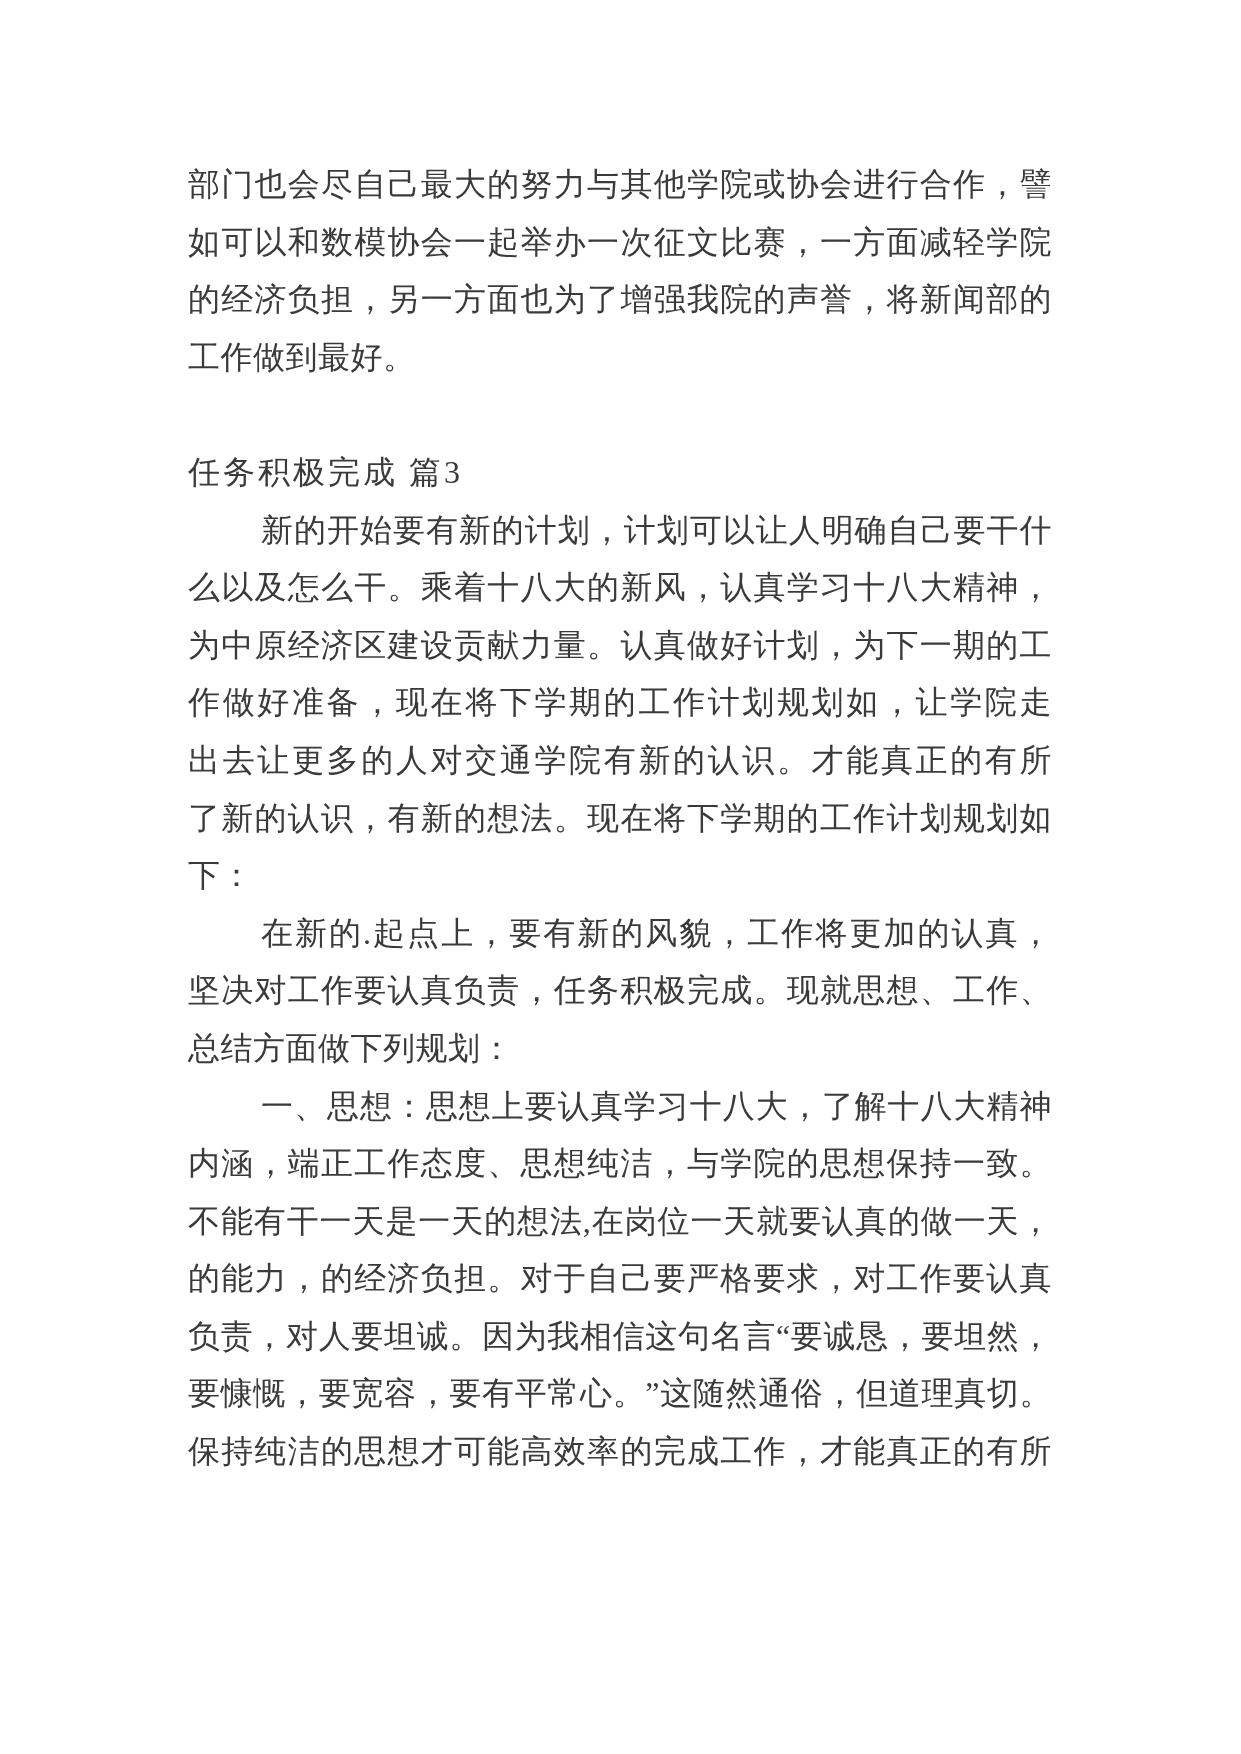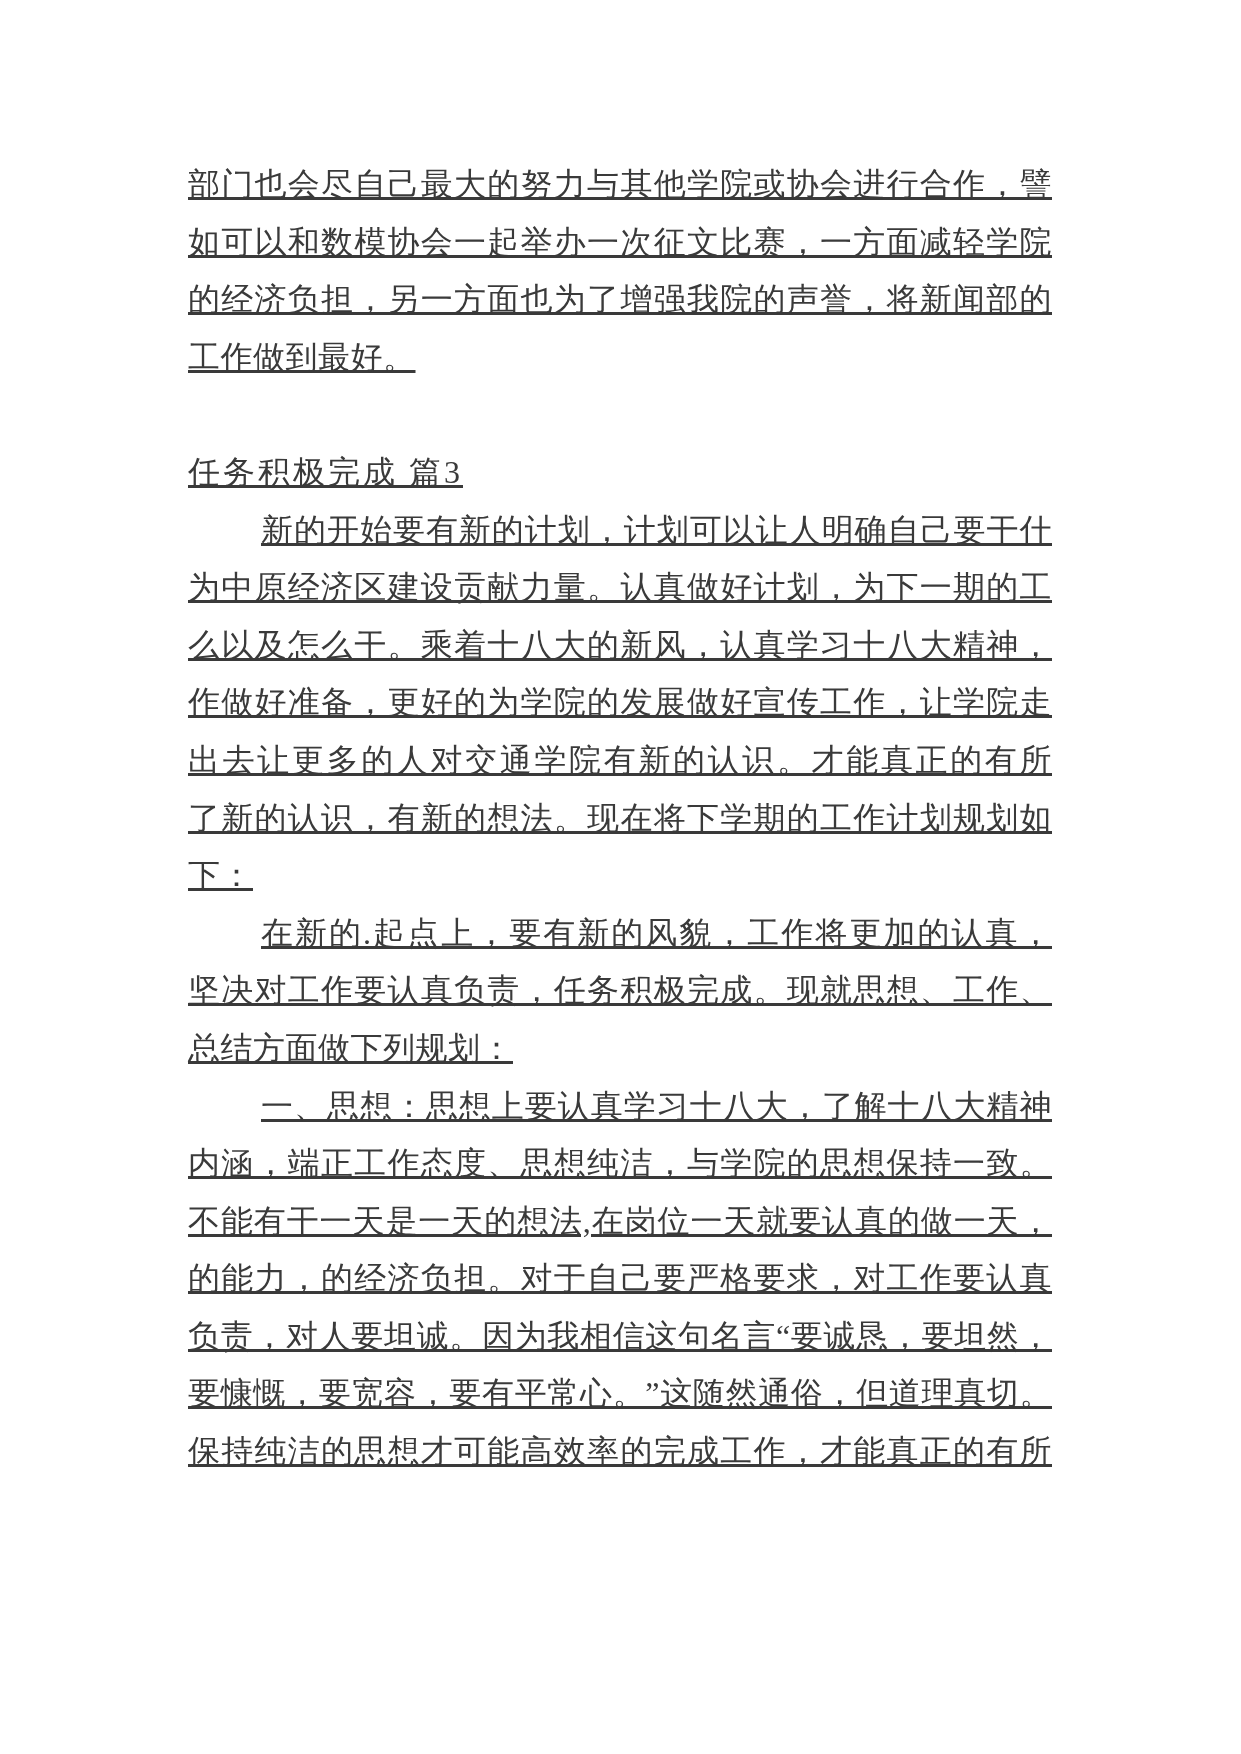--- a/index.html
+++ b/index.html
@@ -33,21 +33,20 @@
   }
   .line {
     font-size: 32px;
     line-height: 57.6px;
     color: #3a3a3a;
     letter-spacing: 0.5px;
     white-space: nowrap;
     text-align: justify;
     
     text-align-last: justify;
-    text-decoration: underline;
   }
   
   .line.end {
     text-align-last: left;
   }
   
   .line.indent {
     padding-left: 73px;
   }
   .para.heading .line {
@@ -63,23 +62,23 @@
         <div class="line">部门也会尽自己最大的努力与其他学院或协会进行合作，譬</div>
         <div class="line">如可以和数模协会一起举办一次征文比赛，一方面减轻学院</div>
         <div class="line">的经济负担，另一方面也为了增强我院的声誉，将新闻部的</div>
         <div class="line end">工作做到最好。</div>
       </div>
       <div class="para heading">
         <div class="line end">任务积极完成 篇3</div>
       </div>
       <div class="para">
         <div class="line indent">新的开始要有新的计划，计划可以让人明确自己要干什</div>
+        <div class="line">么以及怎么干。乘着十八大的新风，认真学习十八大精神，</div>
         <div class="line">为中原经济区建设贡献力量。认真做好计划，为下一期的工</div>
-        <div class="line">么以及怎么干。乘着十八大的新风，认真学习十八大精神，</div>
-        <div class="line">作做好准备，更好的为学院的发展做好宣传工作，让学院走</div>
+        <div class="line">作做好准备，现在将下学期的工作计划规划如，让学院走</div>
         <div class="line">出去让更多的人对交通学院有新的认识。才能真正的有所</div>
         <div class="line">了新的认识，有新的想法。现在将下学期的工作计划规划如</div>
         <div class="line end">下：</div>
       </div>
       <div class="para">
         <div class="line indent">在新的.起点上，要有新的风貌，工作将更加的认真，</div>
         <div class="line">坚决对工作要认真负责，任务积极完成。现就思想、工作、</div>
         <div class="line end">总结方面做下列规划：</div>
       </div>
       <div class="para">

